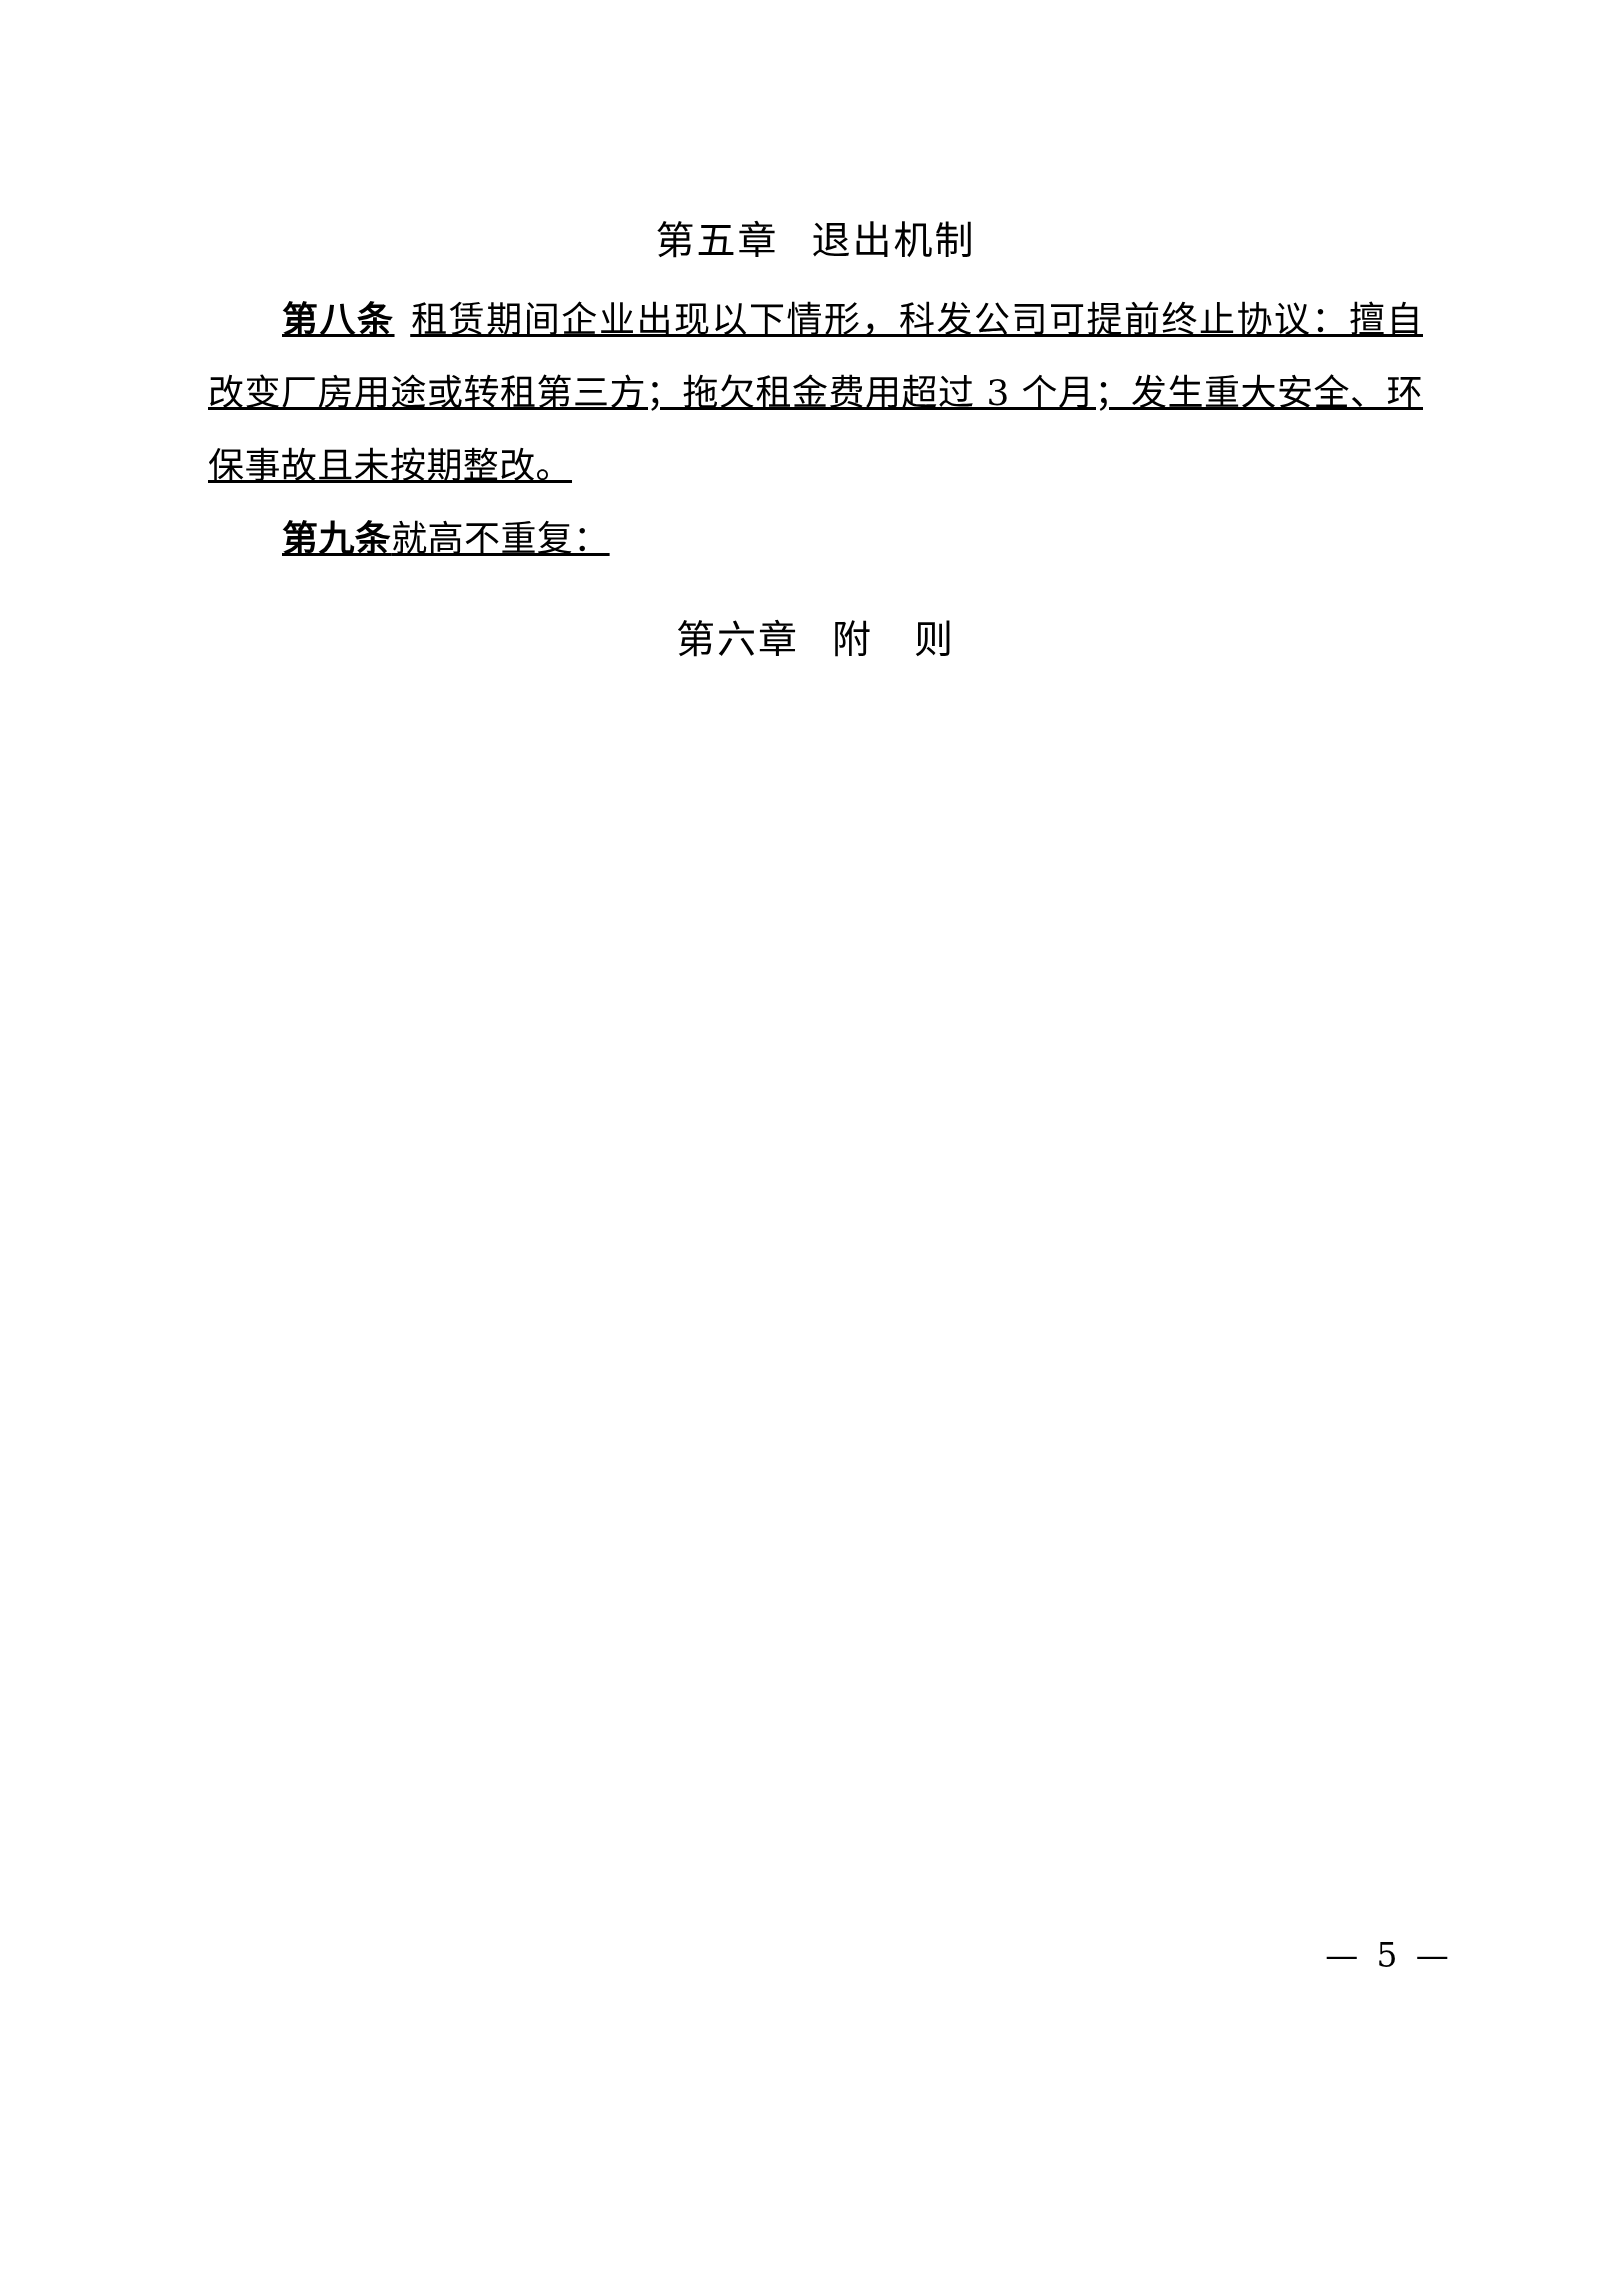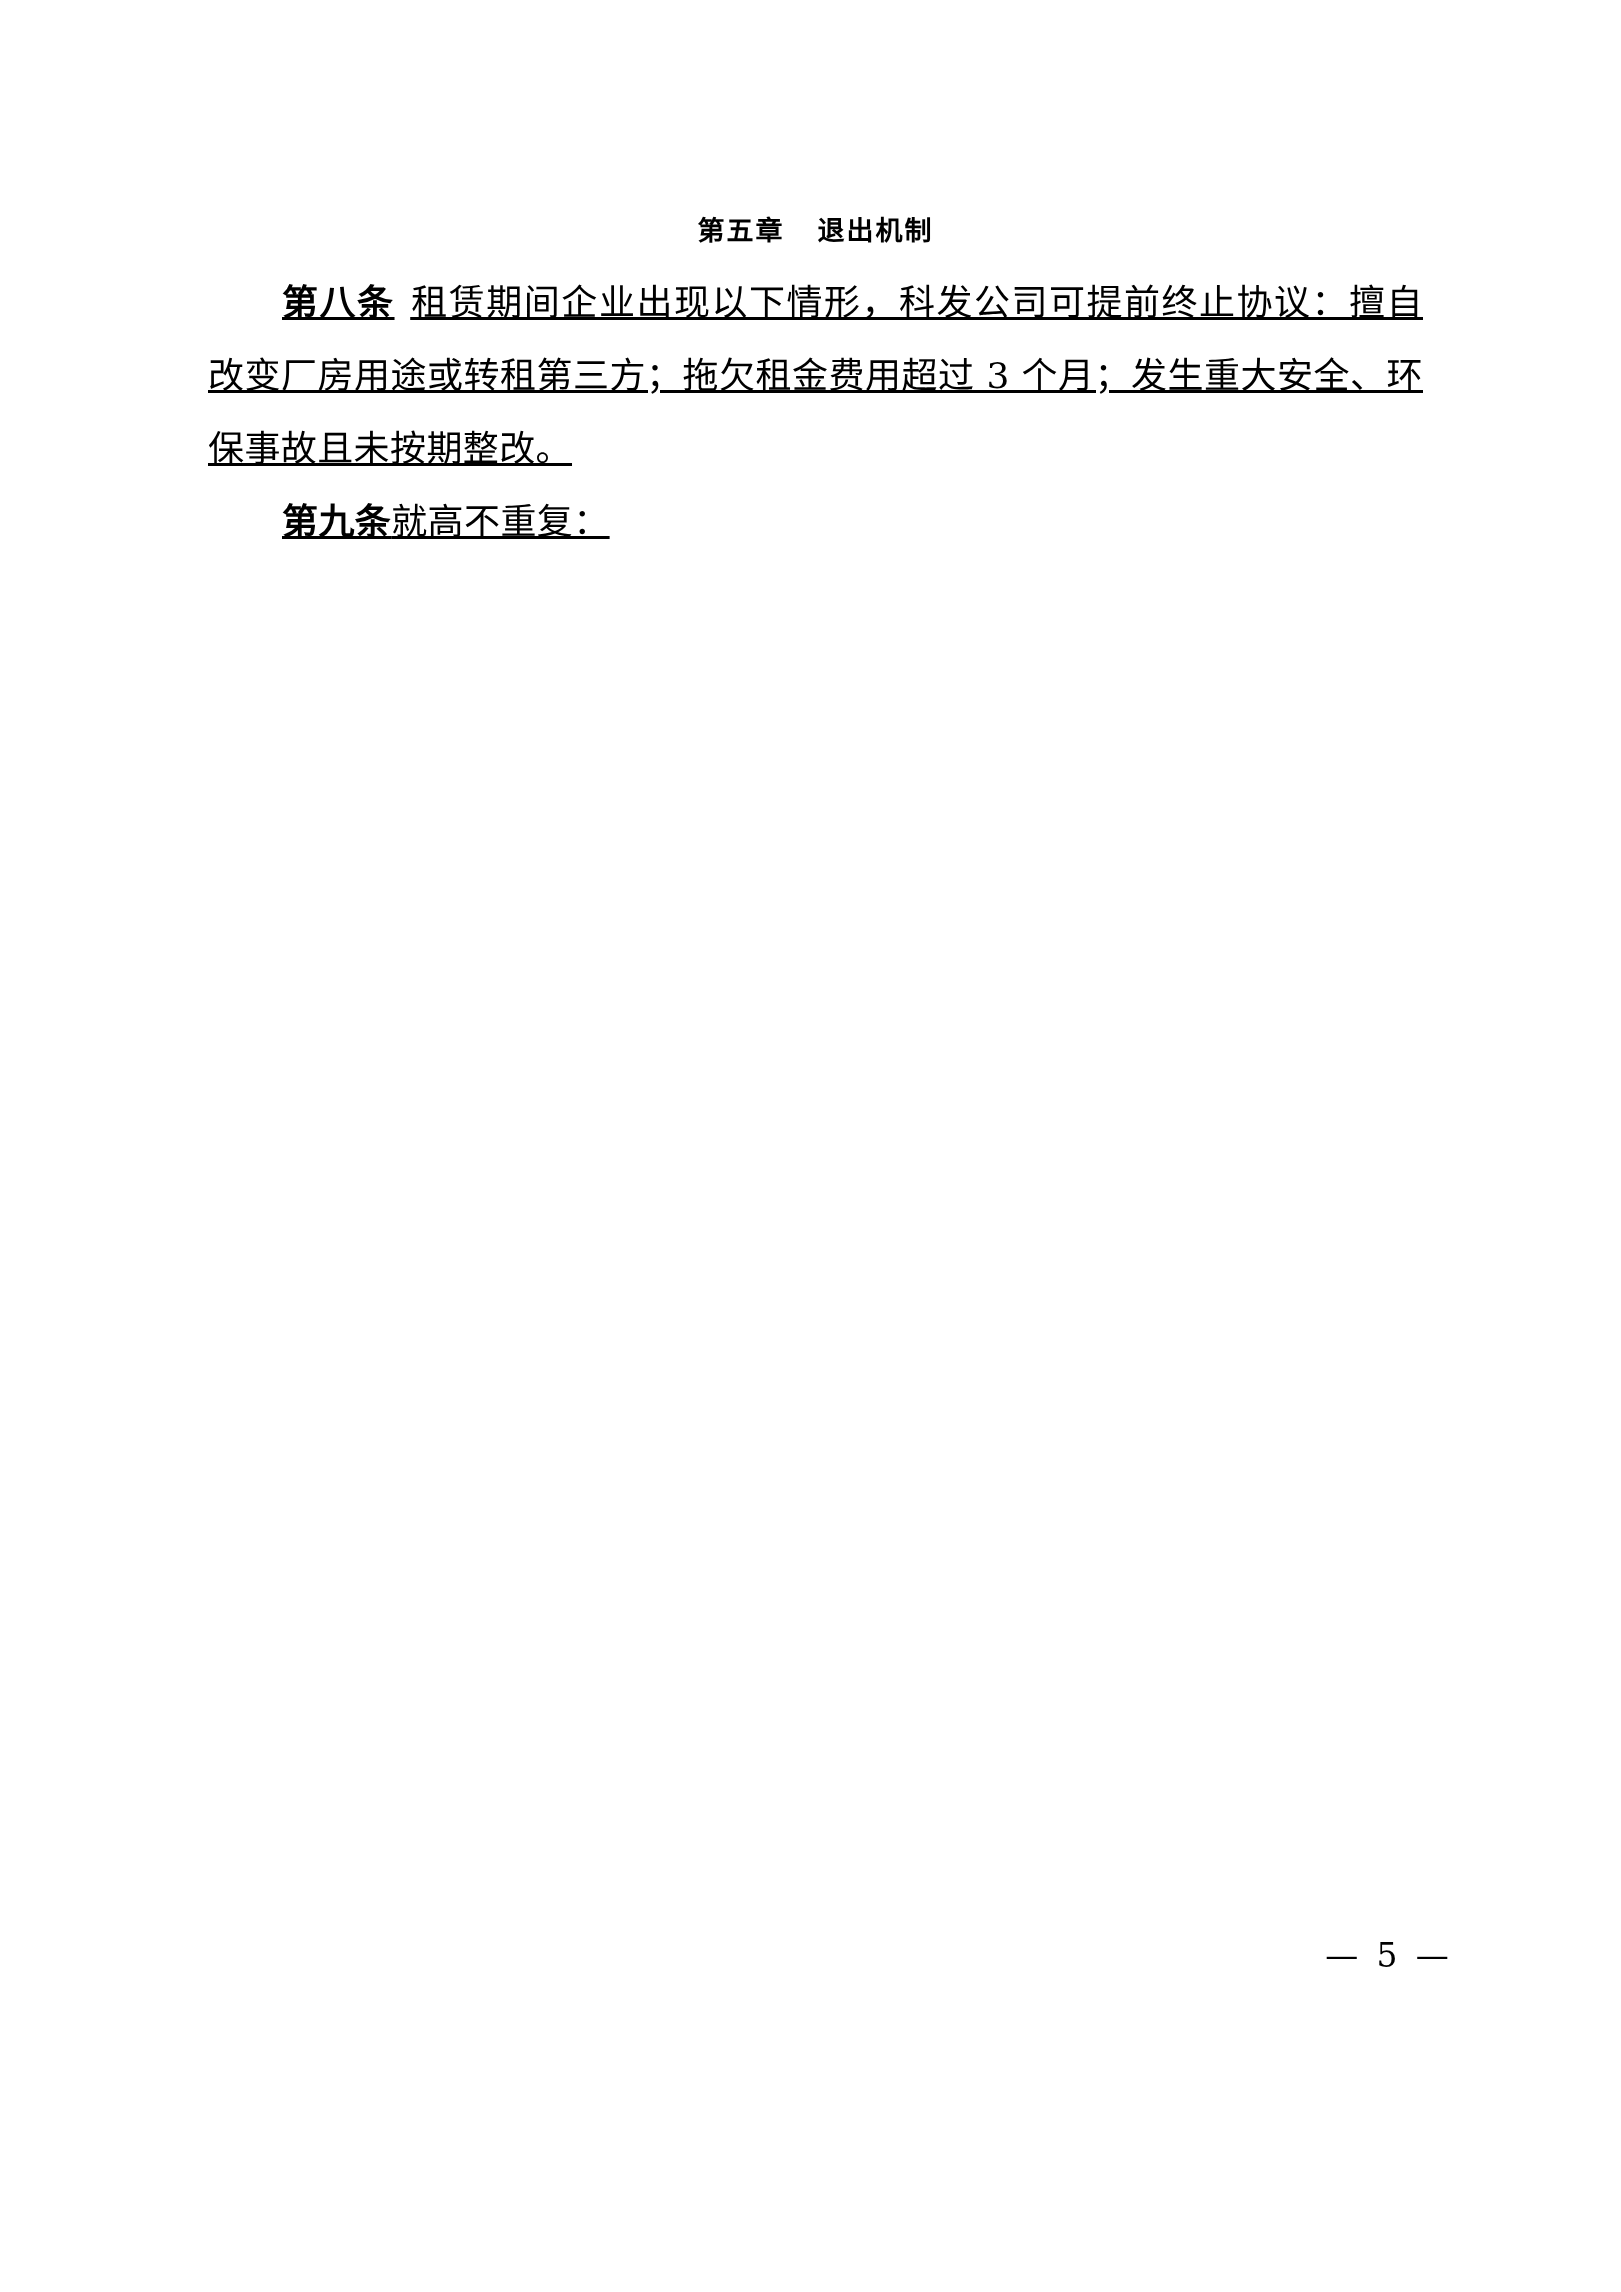--- a/index.html
+++ b/index.html
@@ -25,22 +25,22 @@
     padding: 0;
   }
   .content {
     position: absolute;
     left: 208px;
     top: 176px;
     width: 1215px;
   }
   .chapter-heading {
     text-align: center;
-    font-size: 27px;
-    font-weight: bold;
+    font-size: 39px;
+    font-weight: normal;
     letter-spacing: 2px;
     margin: 0;
     padding: 33px 0 17.6px 0;
     font-family: "DejaVu Serif", "Liberation Serif", serif;
   }
   .chapter-heading .gap {
     display: inline-block;
     width: 33px;
   }
   p.body-text {
@@ -83,20 +83,21 @@
 <div class="page">
   <div class="content">
 
     <h2 class="chapter-heading"><span>第五章</span><span class="gap"></span><span>退出机制</span></h2>
 
     <p class="body-text"><span class="lead">第八条</span><span class="sp"></span><span>租赁期间企业出现以下情形，科发公司可提前终止协议：擅自改变厂房用途或转租第三方；拖欠租金费用超过 3 个月；发生重大安全、环保事故且未按期整改。</span></p>
 
     <p class="body-text"><span class="lead">第九条</span><span class="gap-small"></span><span>就高不重复：</span></p>
 
 
+    <h2 class="chapter-heading"><span>第六章</span><span class="gap"></span><span>附　则</span></h2>
 
 
 
   </div>
 
   <div class="footer">
     <span class="pagenum">— 5 —</span>
   </div>
 </div>
 

